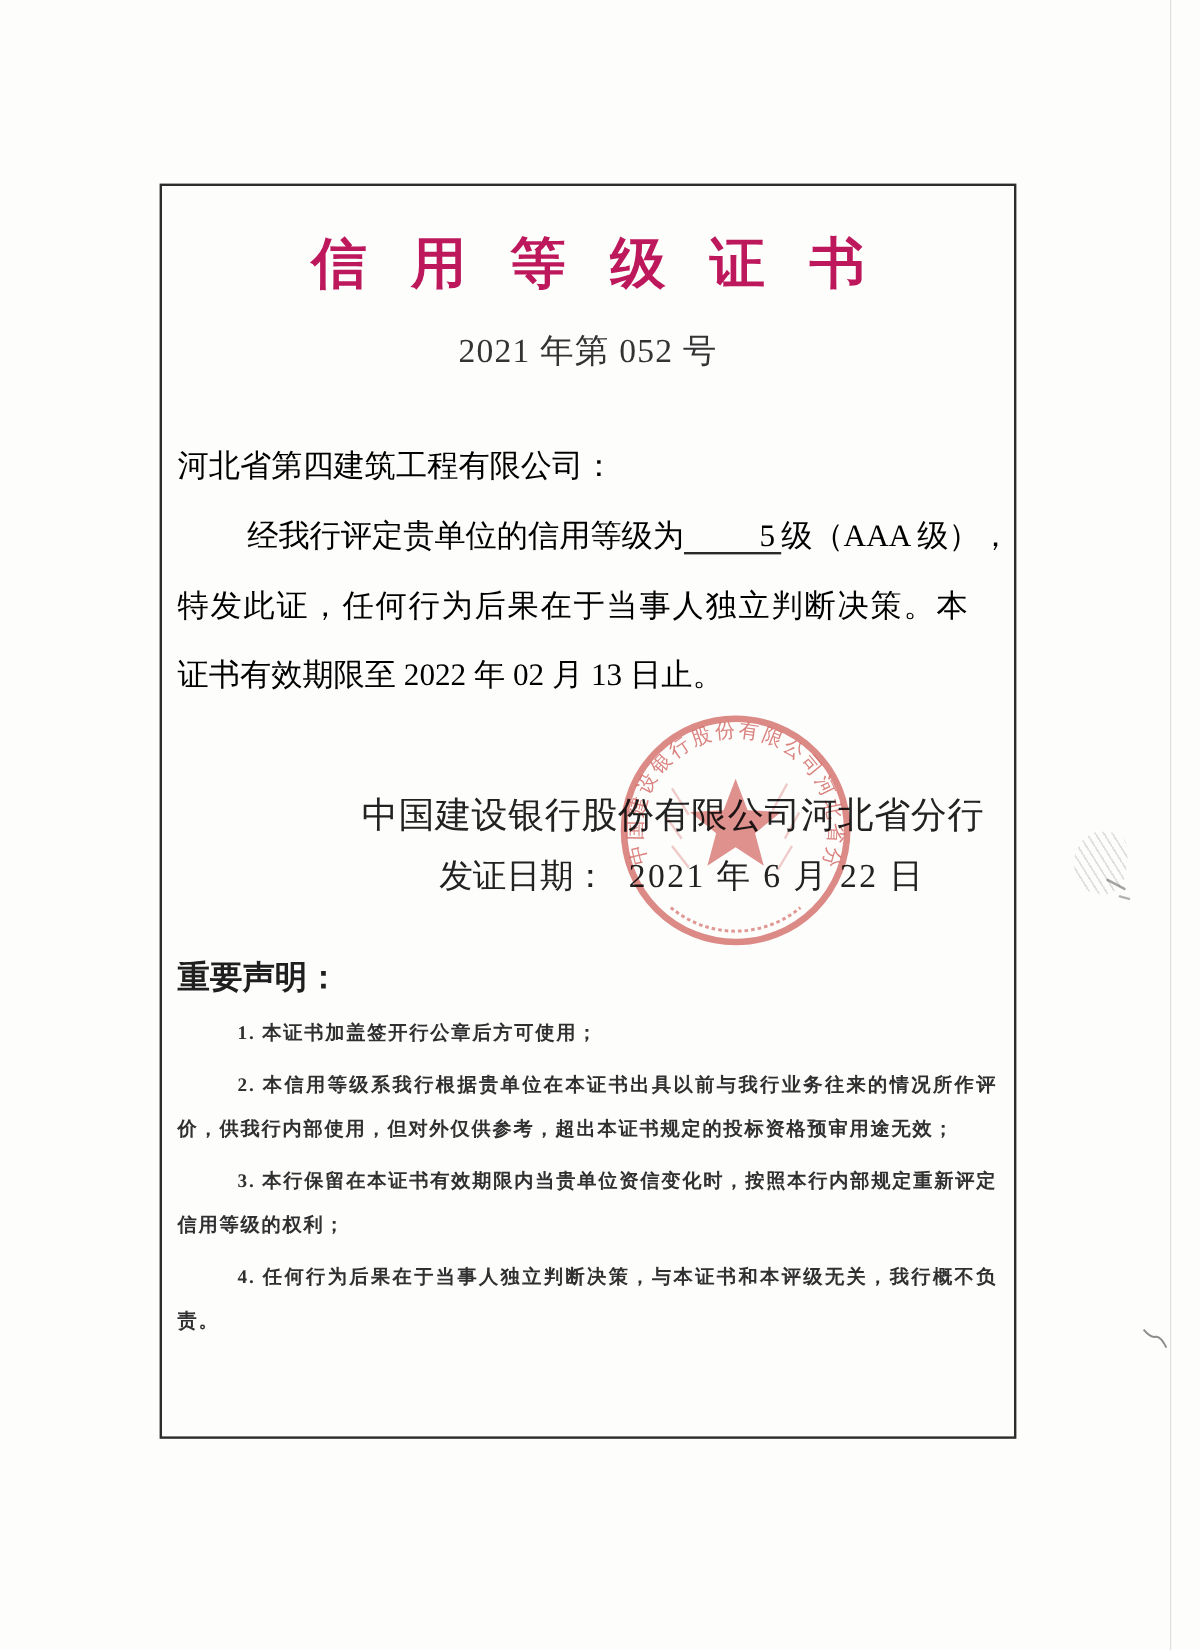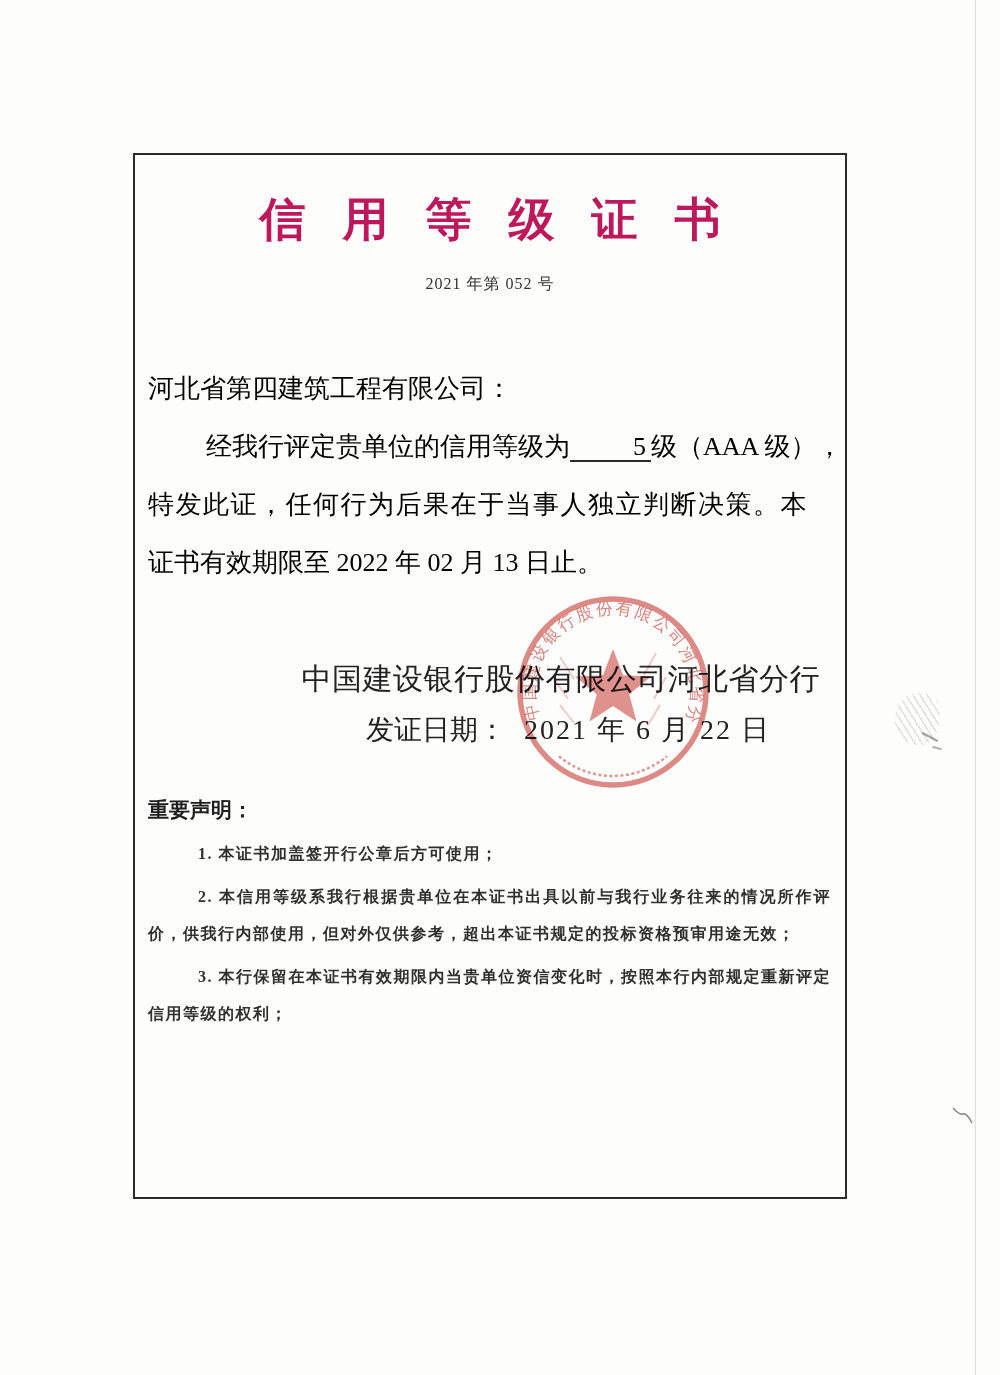--- a/index.html
+++ b/index.html
@@ -15,21 +15,21 @@
     position:absolute;left:133px;top:153px;width:710px;height:1042px;
     border:2px solid #2c2c2c;background:transparent;
   }
   .cert-title{
     position:absolute;top:34px;left:0;width:100%;text-align:center;
     font-family:"Liberation Sans","DejaVu Sans",sans-serif;font-weight:700;
     font-size:46px;letter-spacing:37px;text-indent:37px;color:#be185d;white-space:nowrap;
   }
   .cert-number{
     position:absolute;top:119px;left:0;width:100%;text-align:center;
-    font-size:16px;letter-spacing:1px;color:#333;
+    font-size:28px;letter-spacing:1px;color:#333;
   }
   .body-line{position:absolute;left:13px;right:12px;font-size:26px;color:#000000;white-space:nowrap;}
   .bl1{top:216px;}
   .bl2{top:274px;text-indent:58px;}
   .bl3{top:332px;letter-spacing:1.5px;}
   .bl4{top:390px;}
   .rating-u{display:inline-block;padding:0 5px;border-bottom:2px solid #2a2a2a;line-height:1.05;}
 
   .issuer{
     position:absolute;top:504px;right:25px;font-size:30px;color:#222;white-space:nowrap;letter-spacing:.5px;
@@ -42,21 +42,21 @@
   
   .seal{
     position:absolute;left:373px;top:432px;width:210px;height:210px;
     mix-blend-mode:multiply;opacity:.93;pointer-events:none;
   }
 
   
   .notes{position:absolute;left:13px;right:14px;top:641px;}
   .notes-heading{
     font-family:Liberation Mono, monospace;font-weight:700;
-    font-size:21px;color:#1f1f1f;margin:0 0 11px 0;
+    font-size:27px;color:#1f1f1f;margin:0 0 11px 0;
   }
   .notes p{
     margin:0 0 6px 0;font-size:16px;line-height:37px;color:#303030;
     text-align:justify;text-indent:50px;letter-spacing:1.5px;font-weight:bold;
   }
 
   
   .smudge{
     position:absolute;left:895px;top:693px;width:44px;height:52px;opacity:.4;
     background:repeating-linear-gradient(52deg,rgba(110,110,118,.5) 0 1.5px,transparent 1.5px 6px);
@@ -114,20 +114,21 @@
         <line x1="158" y1="90" x2="146" y2="112"></line>
         <line x1="152" y1="118" x2="140" y2="138"></line>
       </g>
     </svg>
 
     <div class="notes">
       <div class="notes-heading">重要声明：</div>
       <p>1. 本证书加盖签开行公章后方可使用；</p>
       <p>2. 本信用等级系我行根据贵单位在本证书出具以前与我行业务往来的情况所作评价，供我行内部使用，但对外仅供参考，超出本证书规定的投标资格预审用途无效；</p>
       <p>3. 本行保留在本证书有效期限内当贵单位资信变化时，按照本行内部规定重新评定信用等级的权利；</p>
+      <p>4. 任何行为后果在于当事人独立判断决策，与本证书和本评级无关，我行概不负责。</p>
     </div>
 
   </div>
 
   <div class="smudge"></div>
   <div class="mark-a"></div>
   <div class="mark-b"></div>
   <svg class="squiggle" width="26" height="26" viewBox="0 0 26 26">
     <path d="M3,5 q6,7 10,6 t9,9" fill="none" stroke="#666" stroke-width="1.6"></path>
   </svg>

